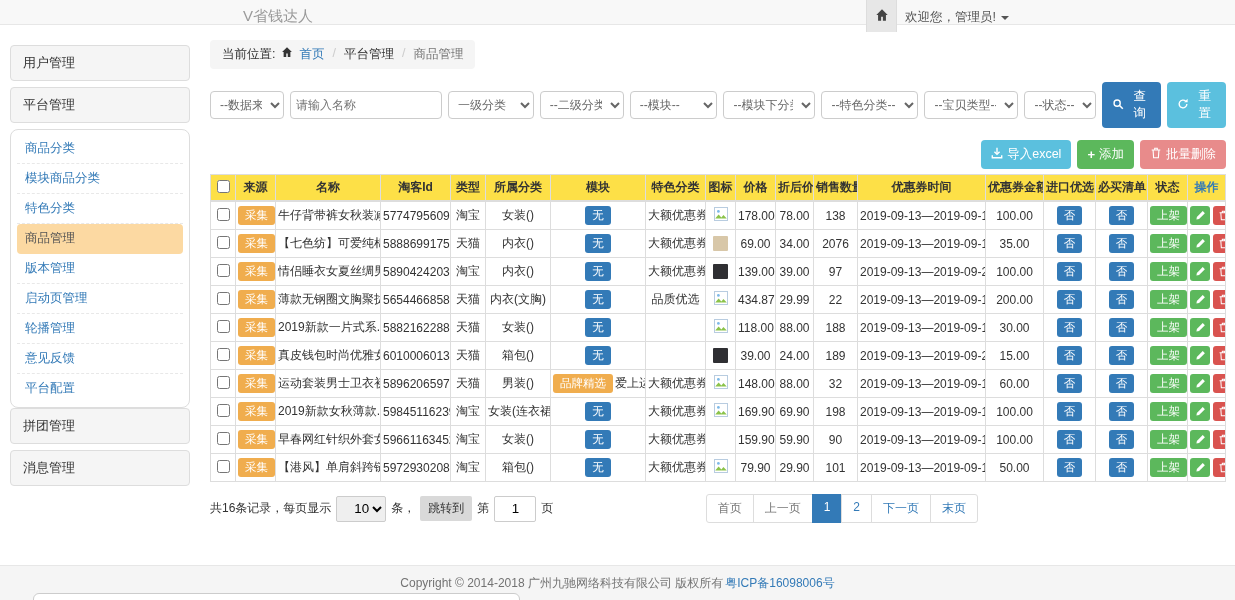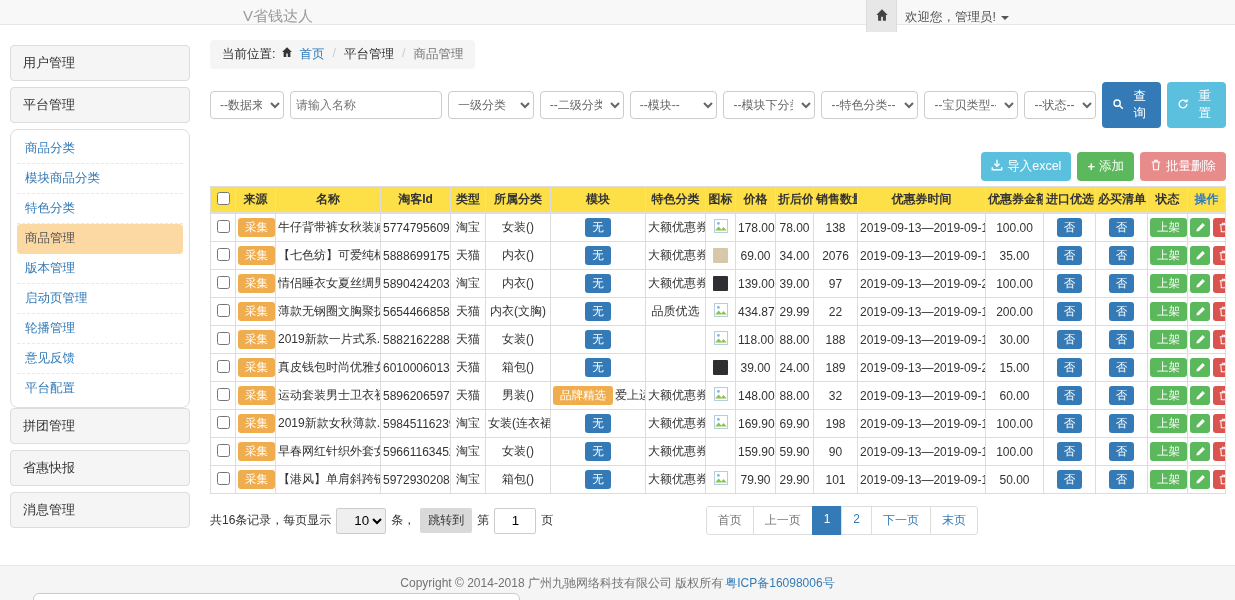--- a/index.html
+++ b/index.html
@@ -44,21 +44,21 @@
   .filter-row select, .filter-row input[type=text] { height:28px; border:1px solid #ccc;
     border-radius:4px; background:#fff; color:#666; font-size:12px; padding:0 5px; outline:none;
     font-family:inherit; }
   .btn { border:none; border-radius:4px; color:#fff; font-size:12.5px; padding:6px 10px;
     display:inline-flex; align-items:center; gap:4px; cursor:pointer; font-family:Liberation Sans, sans-serif; }
   .btn-primary { background:#337ab7; }
   .btn-info { background:#5bc0de; }
   .btn-success { background:#5cb85c; }
   .btn-danger-soft { background:#e88b8b; }
 
-  .actions-row { margin-top:24px; display:flex; justify-content:flex-end; gap:6px; }
+  .actions-row { margin-top:12px; display:flex; justify-content:flex-end; gap:6px; }
 
   table.grid { margin-top:5px; width:100%; table-layout:fixed; border-collapse:collapse; }
   .grid th, .grid td { border:1px solid #ddd; padding:4px 2px; text-align:center;
     font-size:12px; white-space:nowrap; overflow:hidden; height:26px; }
   .grid th { font-weight:bold; border-bottom:2px solid #ddd; background:#fde047; }
   .grid th.op-head { color:#337ab7; }
   .badge { display:inline-block; padding:2px 7px; border-radius:3px; color:#fff; font-size:11.5px; line-height:1.3; }
   .b-orange { background:#f0ad4e; }
   .b-blue   { background:#337ab7; cursor:pointer; }
   .b-green  { background:#5cb85c; cursor:pointer; }
@@ -115,21 +115,20 @@
         <div class="side-sub-item">模块商品分类</div>
         <div class="side-sub-item">特色分类</div>
         <div class="side-sub-item active">商品管理</div>
         <div class="side-sub-item">版本管理</div>
         <div class="side-sub-item">启动页管理</div>
         <div class="side-sub-item">轮播管理</div>
         <div class="side-sub-item">意见反馈</div>
         <div class="side-sub-item">平台配置</div>
       </div>
       <div class="side-group">拼团管理</div>
-      <div class="side-group">省惠快报</div>
       <div class="side-group">消息管理</div>
     </div>
 </div>
 
 <div class="main">
 
   <div class="breadcrumb">
     <span>当前位置:</span>
     <span><svg viewBox="0 0 16 16" width="12" height="12">
           <path d="M8 1.5L1.5 8h2v6.5h3.5V10h2v4.5h3.5V8h2z"></path>

